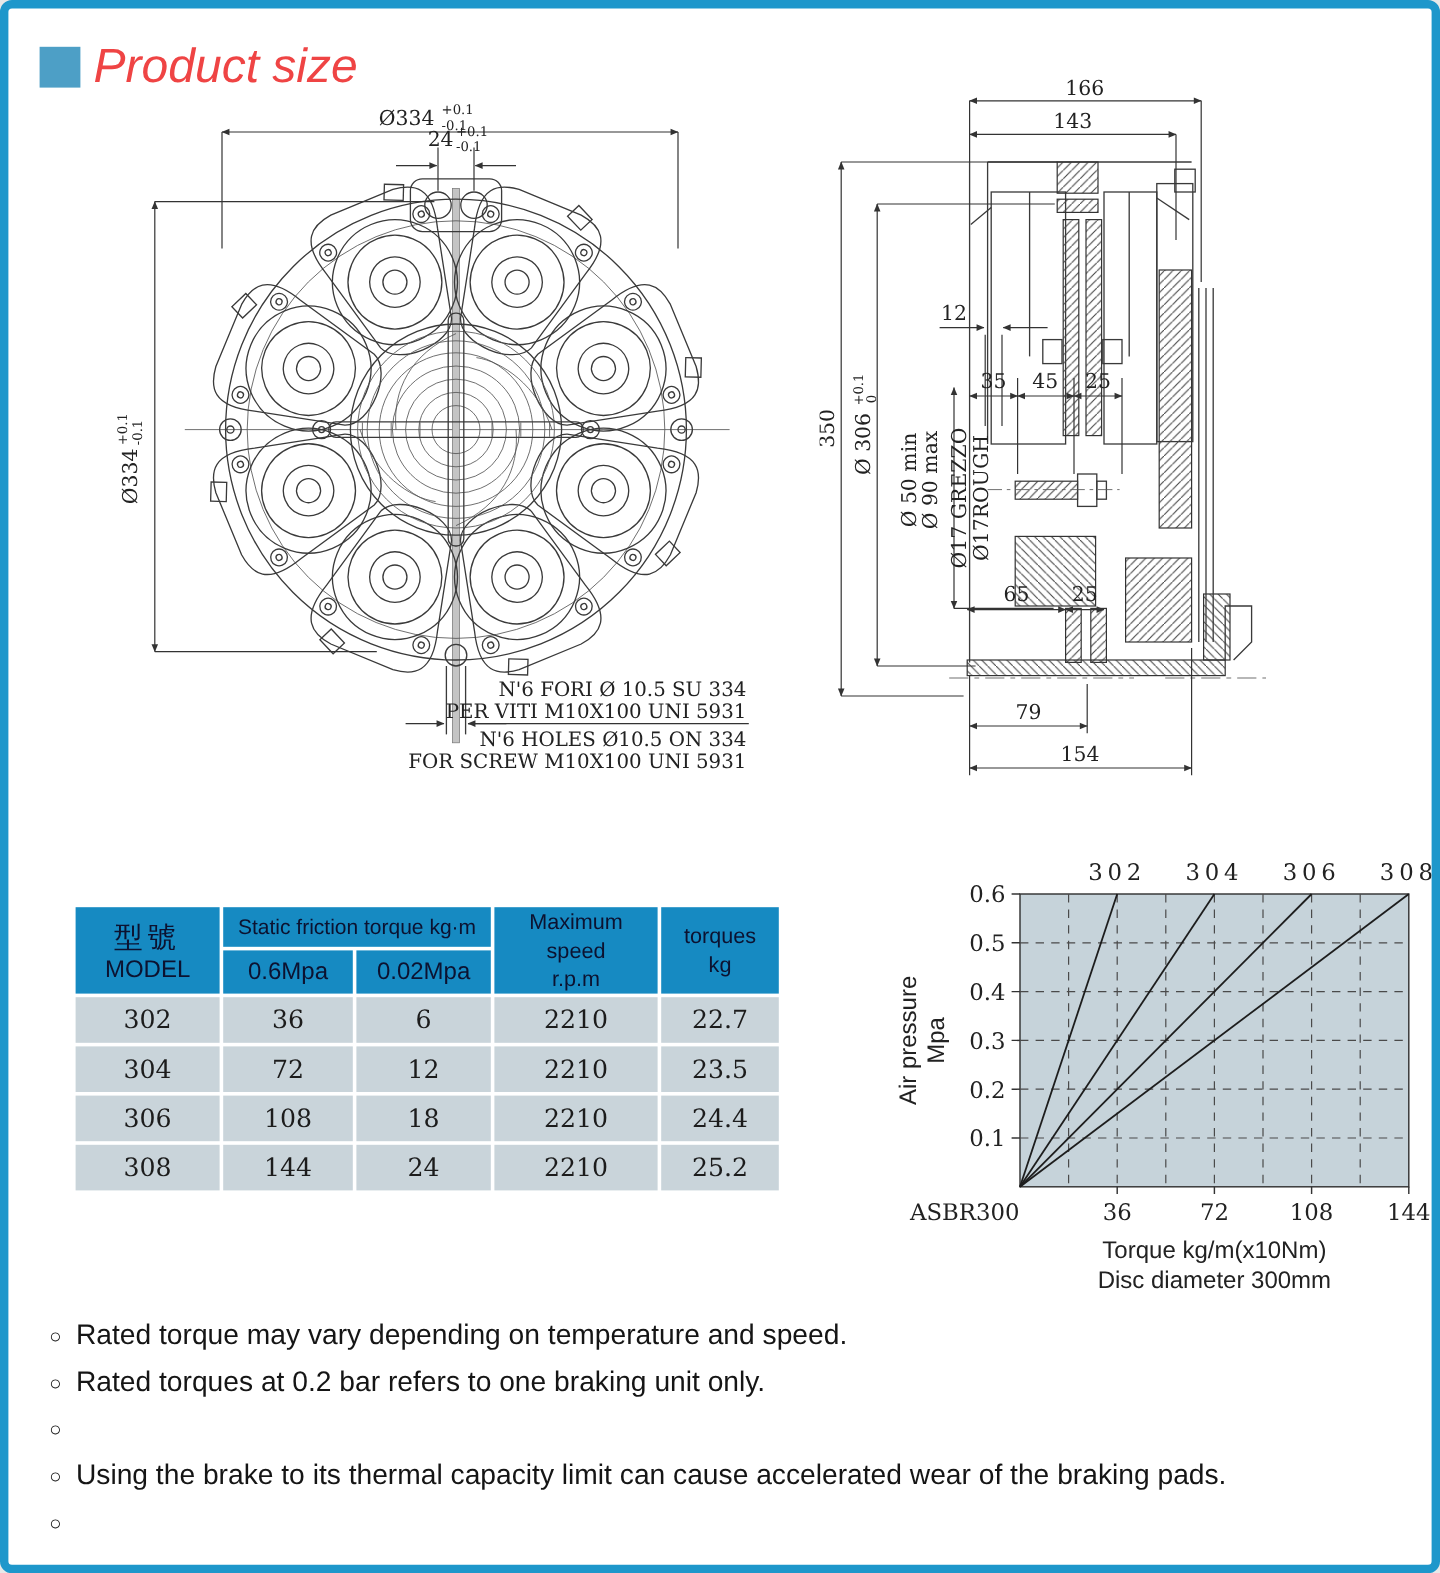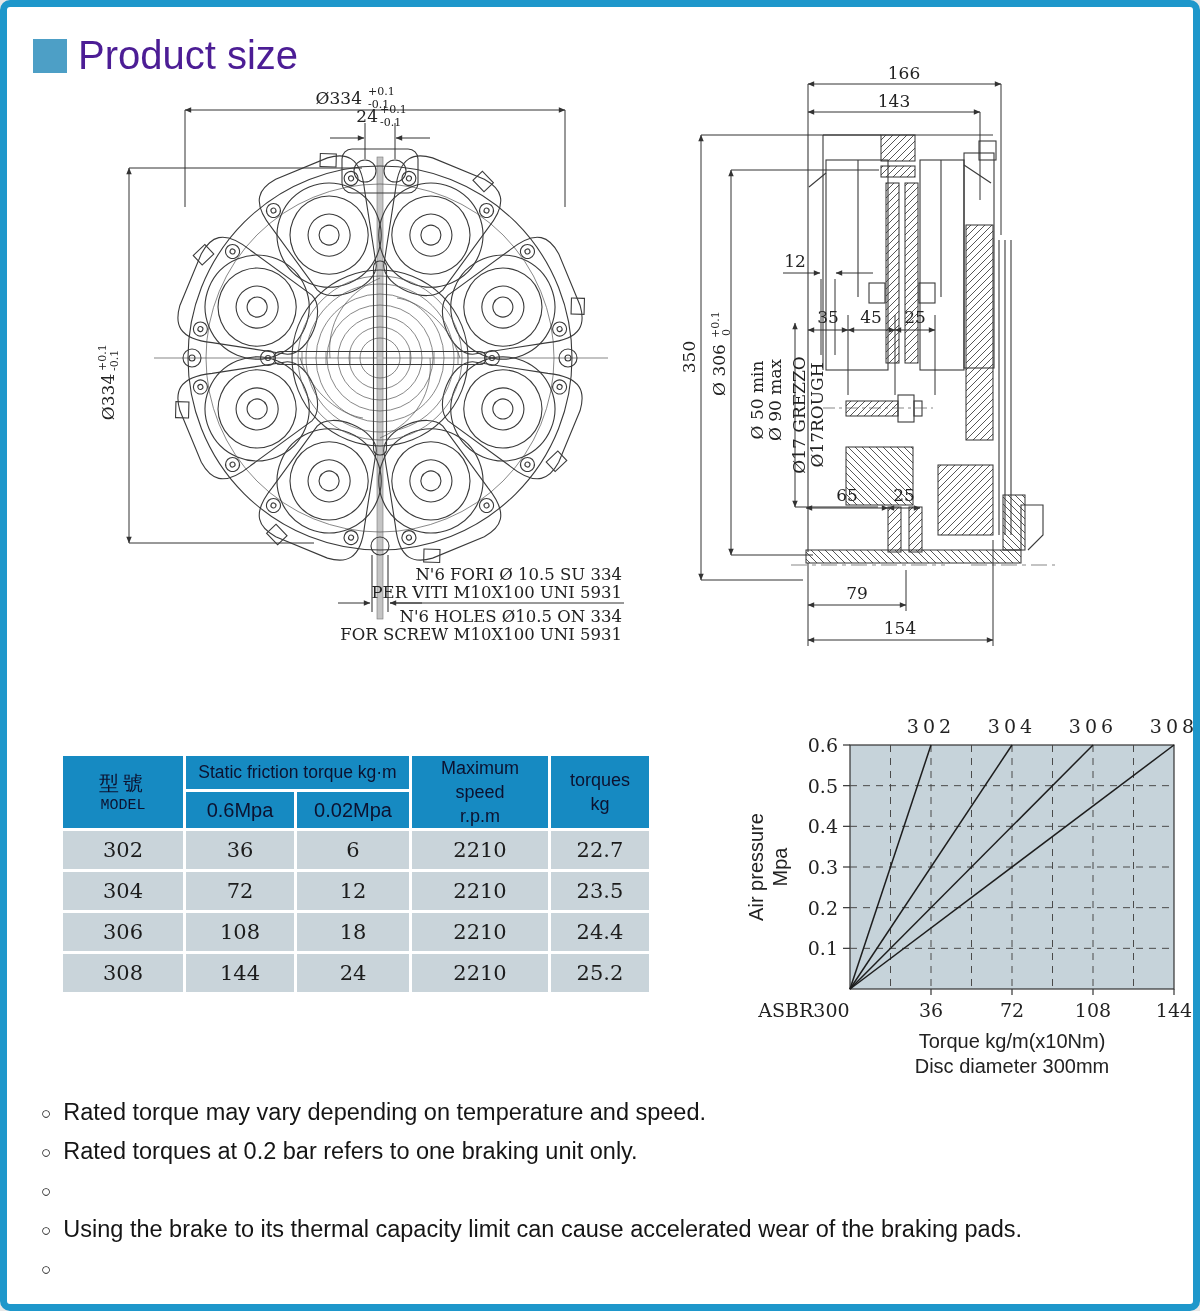--- a/index.html
+++ b/index.html
@@ -1,38 +1,38 @@
 <!DOCTYPE html>
 <html><head>
 <meta charset="utf-8">
 <style>
   html,body{margin:0;padding:0;background:#e8e8e8;}
   .page{position:relative;width:1200px;height:1311px;background:#ffffff;
         border:7px solid #1e97cb;border-radius:10px;box-sizing:border-box;
         overflow:hidden;font-family:"Liberation Sans","DejaVu Sans",sans-serif;}
   .title-row{position:absolute;left:26px;top:26px;display:flex;align-items:center;gap:11px;}
   .title-square{width:34px;height:34px;background:#4d9fc6;}
-  .title-text{font-size:40px;color:#4c1d95;}
+  .title-text{font-size:40px;color:#ef4444;font-style:italic;}
   .front-svg{position:absolute;left:55px;top:58px;}
   .section-svg{position:absolute;left:676px;top:58px;}
   .dim{font-family:"DejaVu Serif","Liberation Serif",serif;font-size:17px;fill:#222;}
   .dim-sm{font-family:"DejaVu Serif","Liberation Serif",serif;font-size:11px;fill:#222;}
   .cadnote{font-family:"DejaVu Serif","Liberation Serif",serif;font-size:16.5px;fill:#222;}
   .ln{stroke:#333;stroke-width:1;fill:none;}
   .thin{stroke:#555;stroke-width:.7;fill:none;}
   .outl{stroke:#3a3a3a;stroke-width:1.1;fill:none;}
   .spec-table{position:absolute;left:53px;top:746px;border-spacing:3px;border-collapse:separate;}
   .spec-table th{background:#168ac2;color:#0c1230;font-weight:normal;padding:0 4px;}
   .spec-table td{background:#c9d4da;text-align:center;height:36px;
                  font-family:"DejaVu Serif","Liberation Serif",serif;font-size:21px;color:#1c1c1c;}
   .th-group{font-size:17.5px;height:33px;margin-left:48px;}
   .th-sub{font-size:20px;height:36px;margin-left:42px;}
   .th-two{font-size:18px;line-height:24px;}
-  .model-cn{font-family:"DejaVu Serif","Liberation Serif",serif;font-size:20px;letter-spacing:4px;}
-  .model-en{font-family:Liberation Mono, monospace;font-size:15px;}
+  .model-cn{font-family:"DejaVu Serif","Liberation Serif",serif;font-size:24px;letter-spacing:4px;}
+  .model-en{font-family:Liberation Sans, sans-serif;font-size:20px;}
   .chart-wrap{position:absolute;left:740px;top:695px;}
   .axis-sans{font-family:"Liberation Sans","DejaVu Sans",sans-serif;font-size:20px;fill:#222;}
   .tick-serif{font-family:"DejaVu Serif","Liberation Serif",serif;font-size:19px;fill:#222;}
   .notes{position:absolute;left:34px;top:1092px;color:#151515;}
   .note-line{display:flex;align-items:flex-start;gap:12px;font-size:23.5px;margin-bottom:9px;}
   .note-bullet{font-size:17px;line-height:30px;}
 </style>
 </head>
 <body>
 

